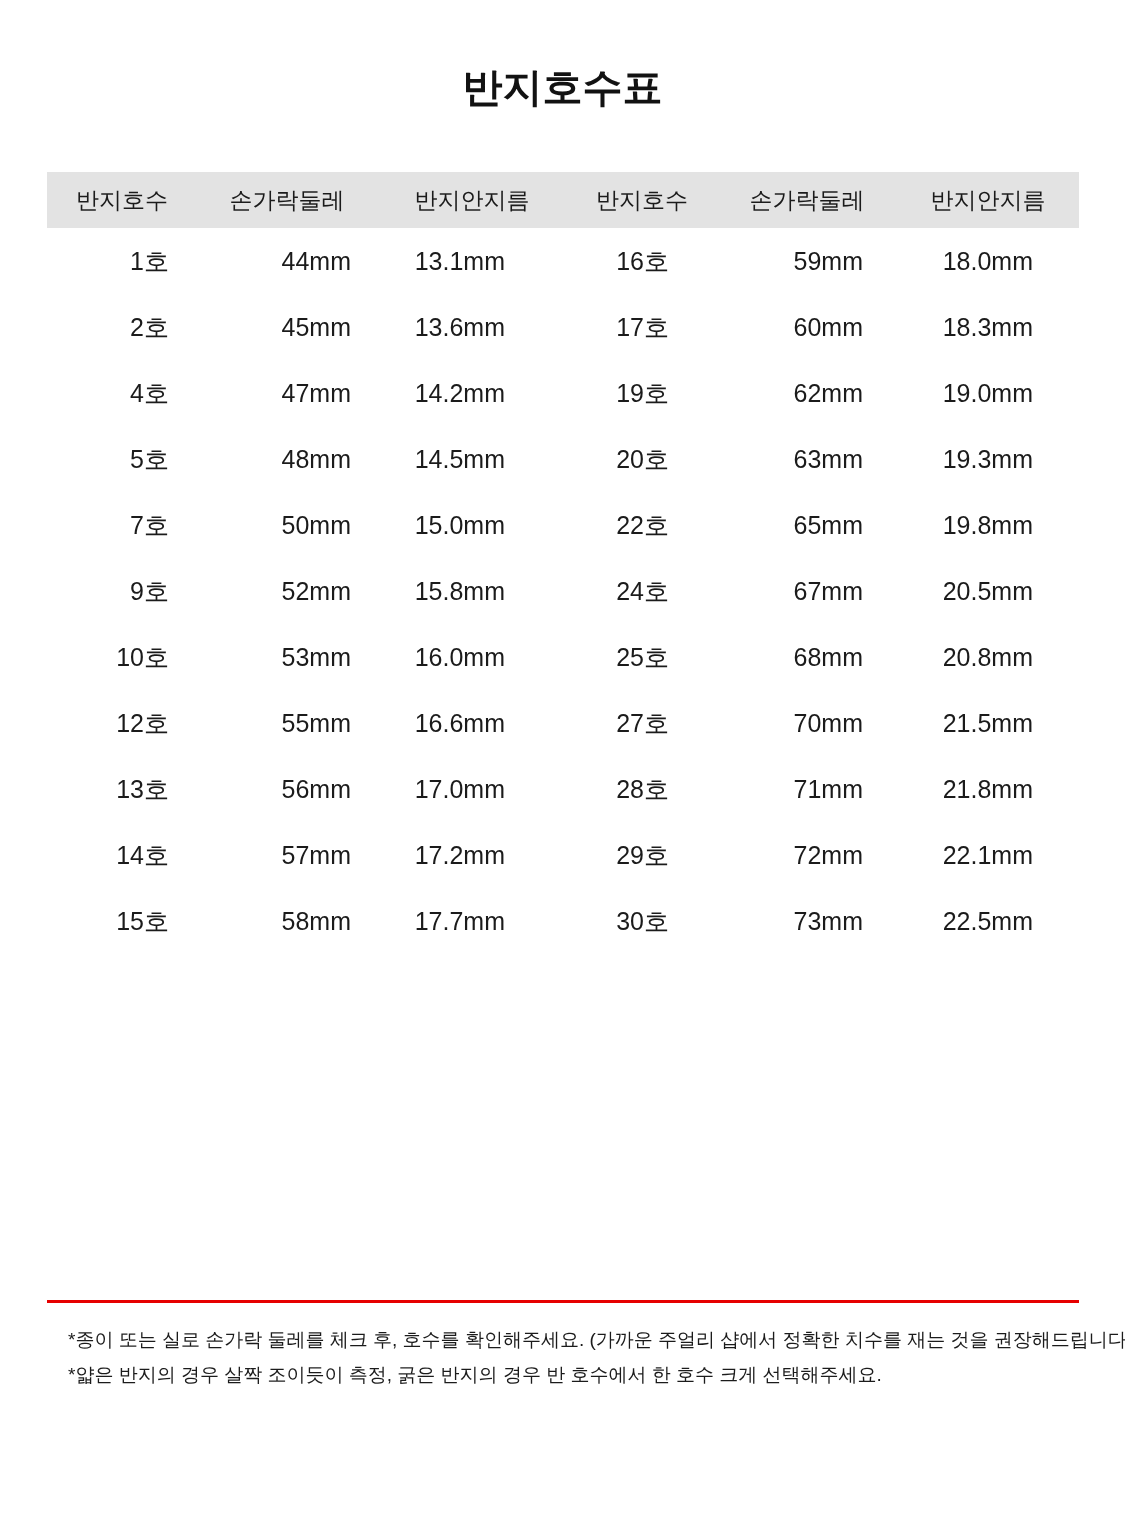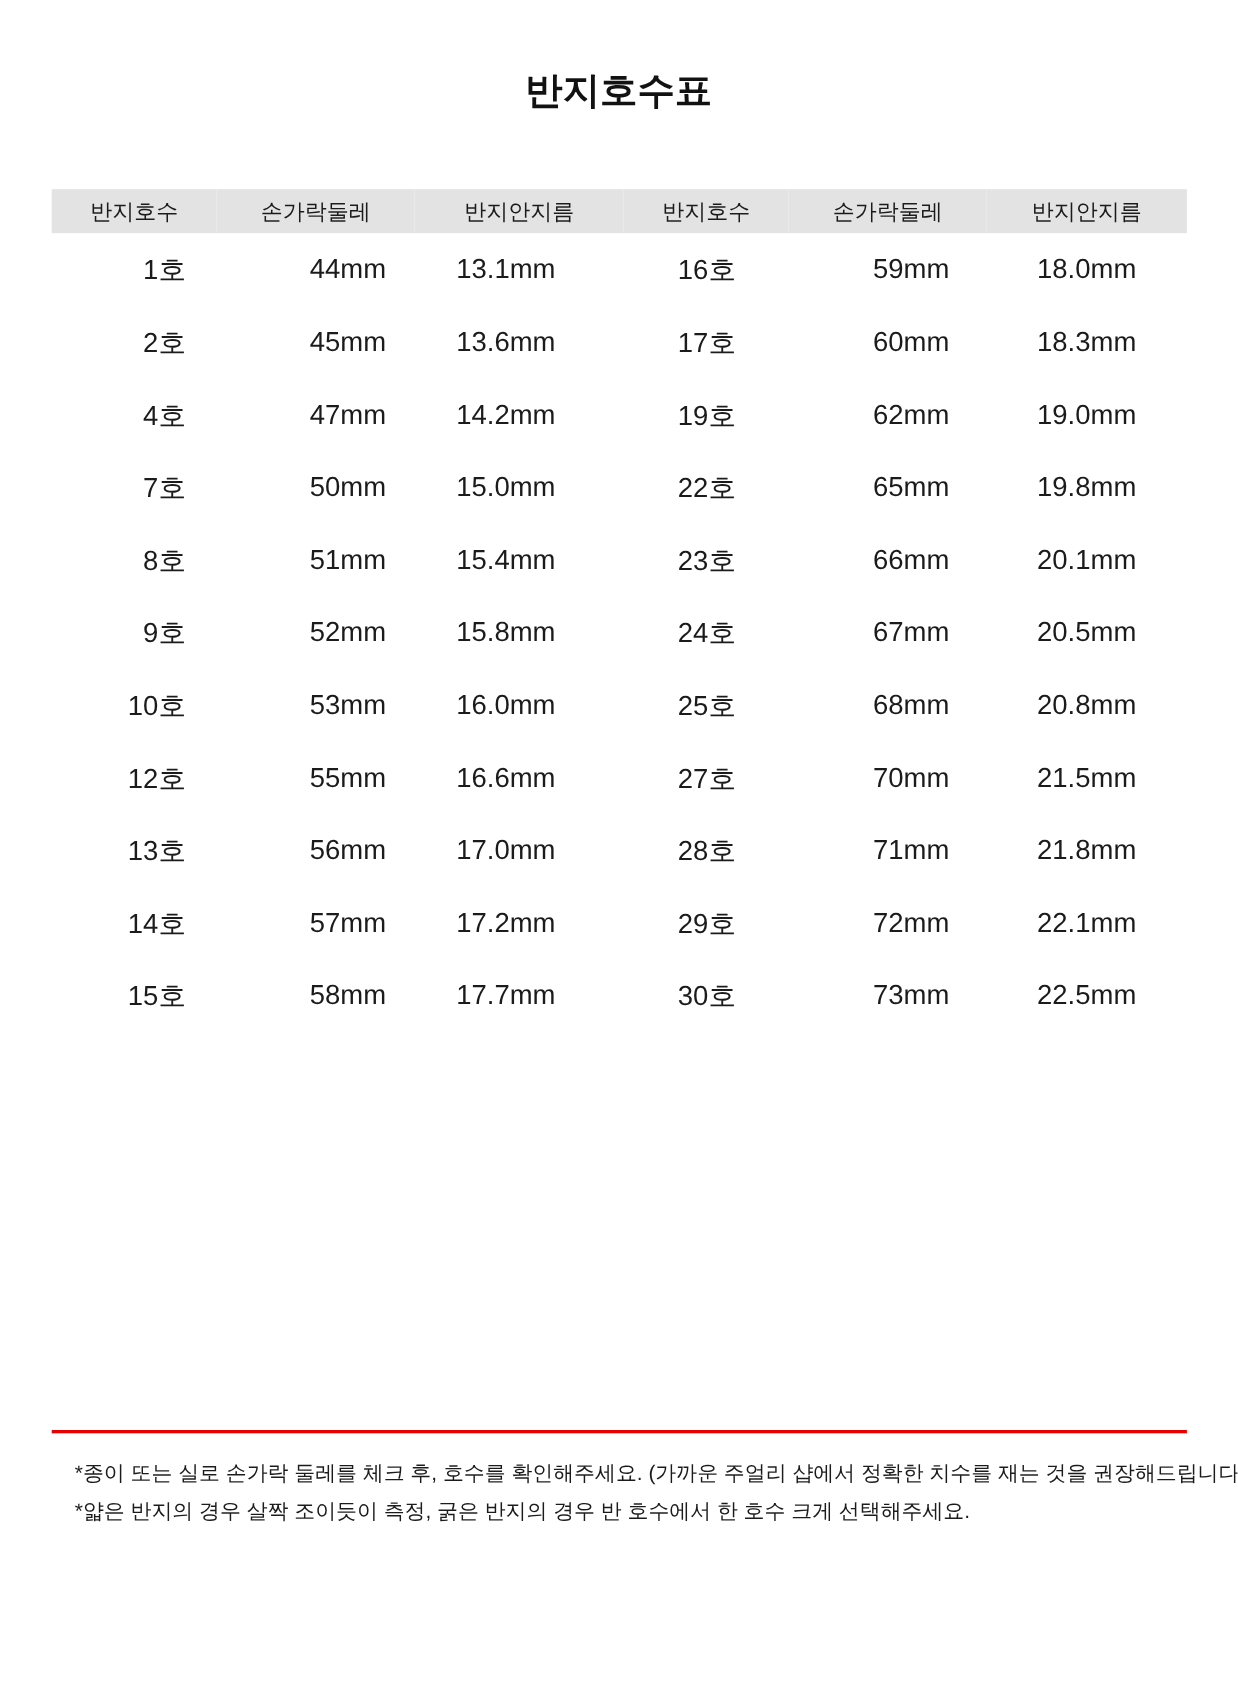--- a/index.html
+++ b/index.html
@@ -24,40 +24,40 @@
     position: relative;
   }
 
   
   .title {
     position: absolute;
     top: 60px;
     left: 0;
     width: 1125px;
     text-align: center;
-    font-size: 34px;
+    font-size: 40px;
     font-weight: bold;
     letter-spacing: 0px;
     color: #121212;
   }
 
   
   .size-table {
     position: absolute;
     top: 172px;
     left: 47px;
     width: 1032px;
     border-collapse: collapse;
     table-layout: fixed;
   }
 
   .size-table thead th {
     background: #e3e3e3;
-    height: 40px;
-    font-size: 20px;
+    height: 56px;
+    font-size: 23px;
     font-weight: normal;
     color: #1b1b1b;
     text-align: center;
     vertical-align: middle;
     padding: 0;
     border: none;
   }
 
   .size-table tbody td {
     height: 66px;
@@ -146,36 +146,36 @@
         </tr>
         <tr>
           <td class="c1">4호</td>
           <td class="c2">47mm</td>
           <td class="c3">14.2mm</td>
           <td class="c4">19호</td>
           <td class="c5">62mm</td>
           <td class="c6">19.0mm</td>
         </tr>
         <tr>
+          <td class="c1">5호</td>
+          <td class="c2">48mm</td>
+          <td class="c3">14.5mm</td>
+          <td class="c4">20호</td>
+          <td class="c5">63mm</td>
+          <td class="c6">19.3mm</td>
+        </tr>
+        <tr>
           <td class="c1">7호</td>
           <td class="c2">50mm</td>
           <td class="c3">15.0mm</td>
           <td class="c4">22호</td>
           <td class="c5">65mm</td>
           <td class="c6">19.8mm</td>
         </tr>
         <tr>
-          <td class="c1">8호</td>
-          <td class="c2">51mm</td>
-          <td class="c3">15.4mm</td>
-          <td class="c4">23호</td>
-          <td class="c5">66mm</td>
-          <td class="c6">20.1mm</td>
-        </tr>
-        <tr>
           <td class="c1">9호</td>
           <td class="c2">52mm</td>
           <td class="c3">15.8mm</td>
           <td class="c4">24호</td>
           <td class="c5">67mm</td>
           <td class="c6">20.5mm</td>
         </tr>
         <tr>
           <td class="c1">10호</td>
           <td class="c2">53mm</td>

